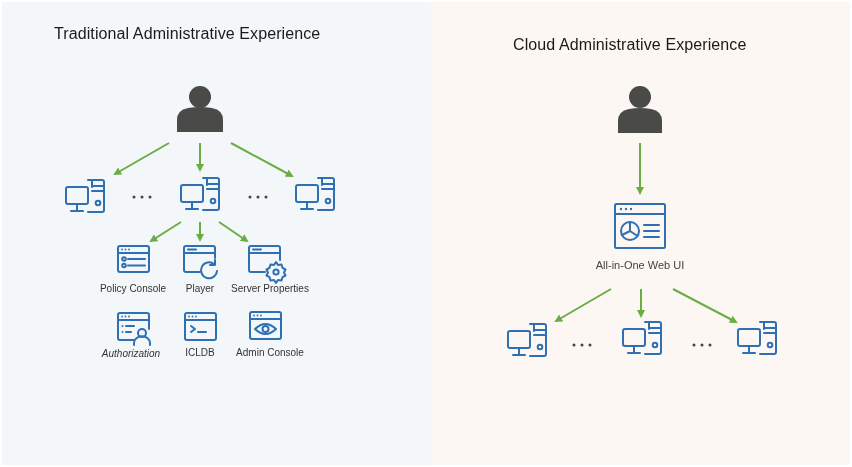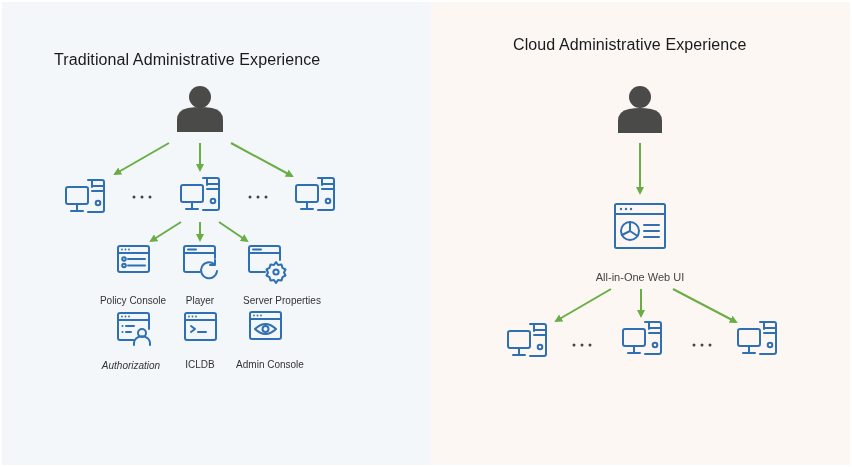--- a/index.html
+++ b/index.html
@@ -2,36 +2,36 @@
 <html><head>
 <meta charset="utf-8">
 <style>
   html, body { margin: 0; padding: 0; background: #ffffff; }
   body { width: 852px; height: 467px; position: relative; overflow: hidden;
          font-family: "Liberation Sans", "DejaVu Sans", sans-serif; }
   .panel { position: absolute; top: 2px; bottom: 2px; }
   .panel-left { left: 2px; width: 429px; background: #f3f7fa; }
   .panel-right { left: 431px; right: 2px; background: #fdf7f3; }
   .title { position: absolute; font-size: 16px; color: #1a1a1a; white-space: nowrap; letter-spacing: 0.1px; }
-  .label { position: absolute; font-size: 10px; color: #333; white-space: nowrap; transform: translateX(-50%); margin-top: 12px; }
+  .label { position: absolute; font-size: 10px; color: #333; white-space: nowrap; transform: translateX(-50%); }
   .label-web { font-size: 11px; color: #444; }
   svg.layer { position: absolute; left: 0; top: 0; width: 852px; height: 467px; overflow: visible; }
   .ic { fill: none; stroke: #2f6fb3; stroke-width: 2; stroke-linejoin: round; stroke-linecap: round; }
   .ic-fill { fill: #2f6fb3; }
   .arrow { stroke: #6aad45; stroke-width: 2; fill: none; }
   .person { fill: #4a4a48; }
   .dots { fill: #444; }
 </style>
 </head>
 <body>
 
 <div class="panel panel-left"></div>
 <div class="panel panel-right"></div>
 
-<div class="title" style="left:54px; top:25px;margin-top:26px;">Traditional Administrative Experience</div>
+<div class="title" style="left:54px; top:25px;">Traditional Administrative Experience</div>
 <div class="title" style="left:513px; top:36px;">Cloud Administrative Experience</div>
 
 <svg class="layer" viewBox="0 0 852 467">
   <defs>
     <marker id="ah" markerWidth="8" markerHeight="8" refX="6" refY="4" orient="auto" markerUnits="userSpaceOnUse">
       <path d="M0,0 L8,4 L0,8 z" fill="#6aad45"></path>
     </marker>
     <symbol id="pc" viewBox="0 0 44 38">
       <rect x="2" y="9" width="22" height="17" rx="2" class="ic"></rect>
       <line x1="13" y1="26" x2="13" y2="33" class="ic"></line>
@@ -168,17 +168,17 @@
   </g>
   <g>
     <circle cx="694" cy="345" r="1.5" class="dots"></circle>
       <circle cx="702" cy="345" r="1.5" class="dots"></circle>
       <circle cx="710" cy="345" r="1.5" class="dots"></circle>
   </g>
 </svg>
 
 <div class="label" style="left:133px; top:283px;">Policy Console</div>
 <div class="label" style="left:200px; top:283px;">Player</div>
-<div class="label" style="left:282px; top:283px;text-align:center;">Server Properties</div>
+<div class="label" style="left:270px; top:283px;text-align:center;">Server Properties</div>
 <div class="label" style="left:131px; top:348px;font-style:italic;">Authorization</div>
 <div class="label" style="left:200px; top:347px;">ICLDB</div>
 <div class="label" style="left:270px; top:347px;">Admin Console</div>
 <div class="label label-web" style="left:640px; top:259px;">All-in-One Web UI</div>
 
 </body></html>

